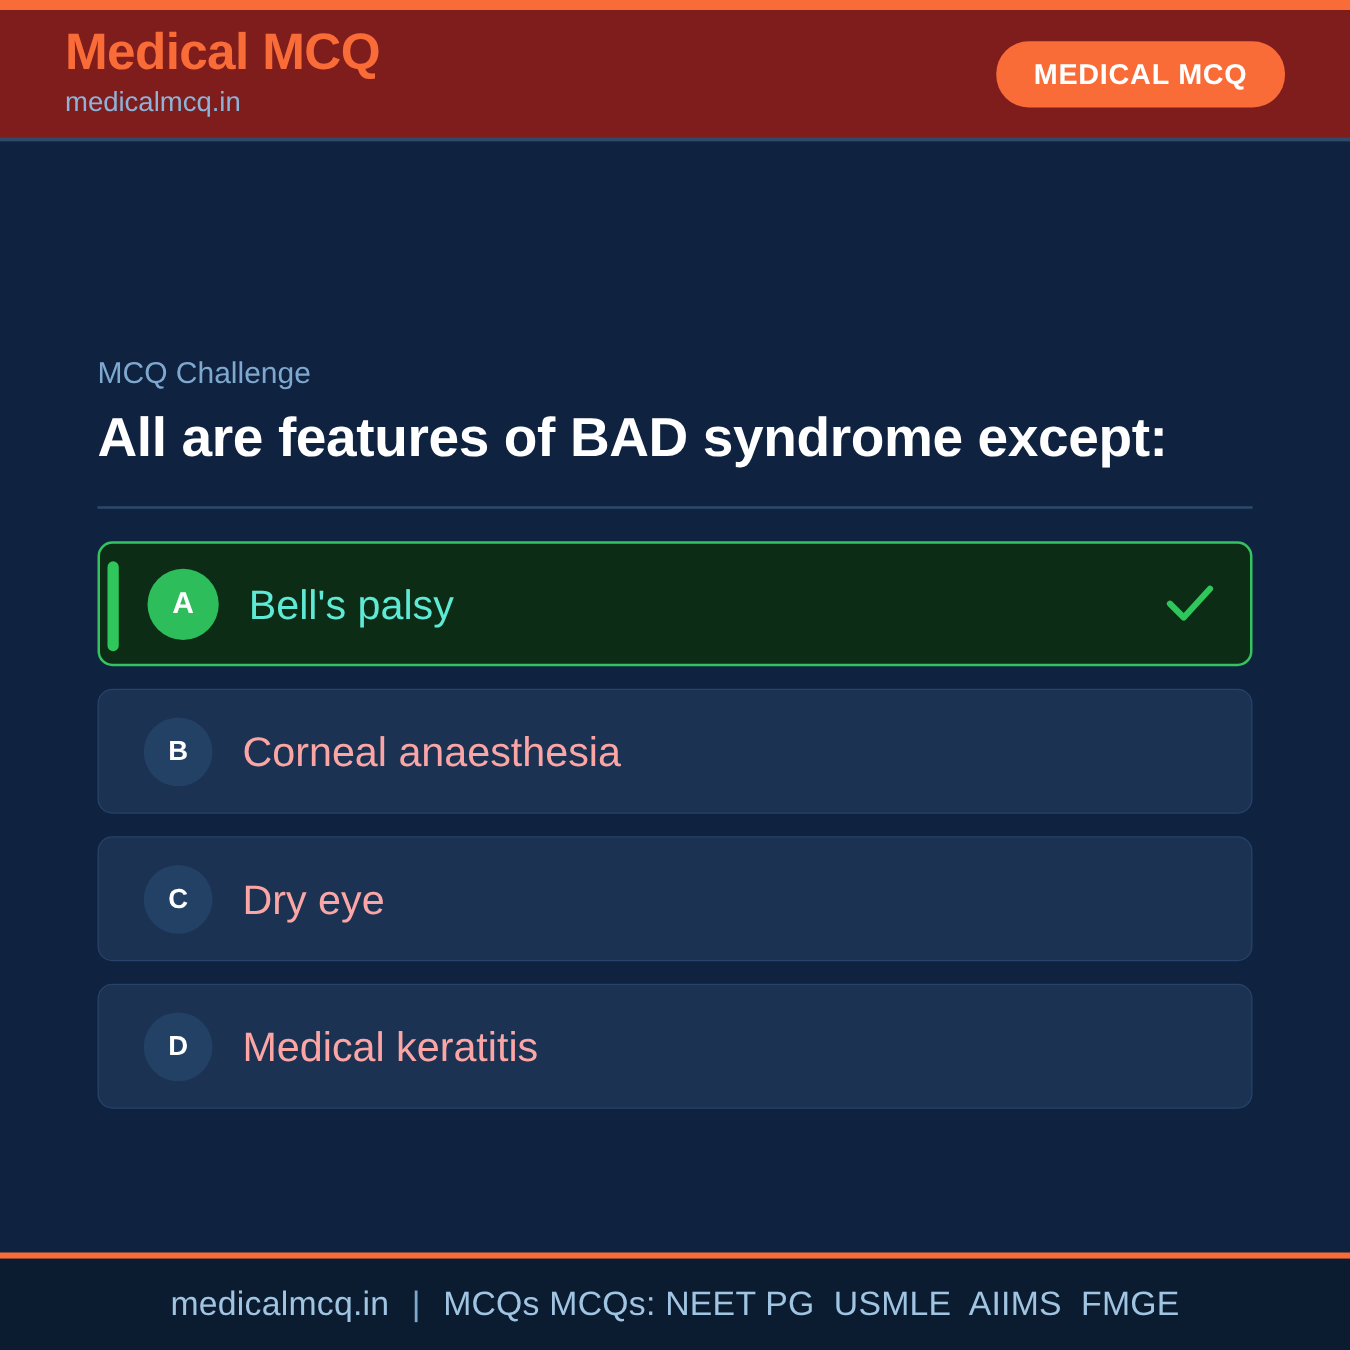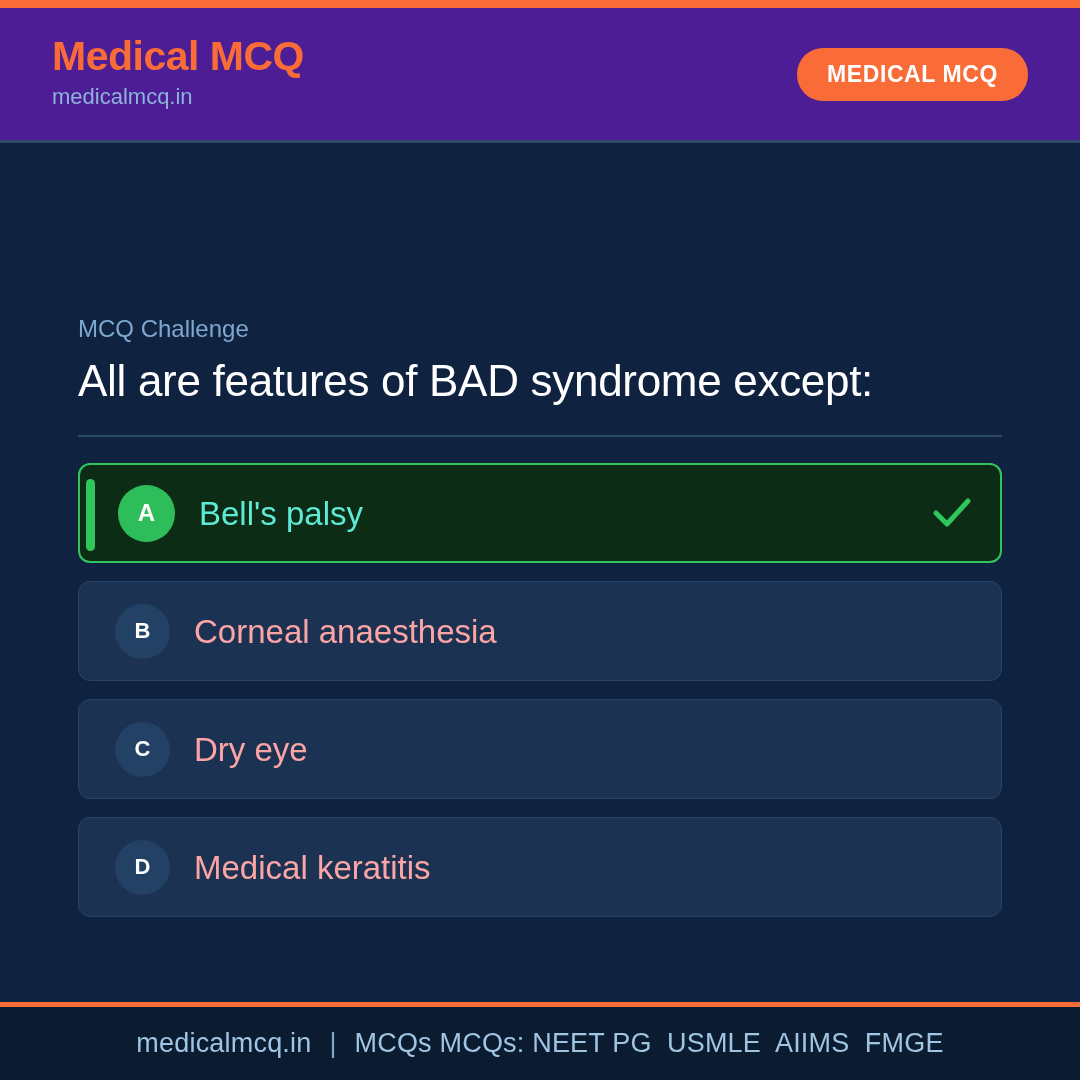--- a/index.html
+++ b/index.html
@@ -19,22 +19,22 @@
   
   .top-accent {
     height:8px; width:100%;
     background:#f96c38;
     flex:0 0 auto;
   }
 
   
   .header {
     flex:0 0 auto;
-    height:135px;
-    background:#4c1d95;
+    height:105px;
+    background:#7f1d1d;
     border-bottom:3px solid #2d4straight;
     border-bottom:3px solid #2d4a6b;
     display:flex; align-items:center; justify-content:space-between;
     padding:0 52px;
   }
   .brand { display:flex; flex-direction:column; justify-content:center; }
   .brand-title {
     font-size:41px; font-weight:bold; color:#f96c38;
     line-height:1.05; letter-spacing:-0.5px;
   }
@@ -54,21 +54,21 @@
     position:relative;
     padding:0 78px;
     display:flex; flex-direction:column;
     justify-content:flex-start;
   }
   .q-block { margin-top:172px; }
   .q-kicker {
     font-size:24px; color:#7fa8cf; margin-bottom:10px; line-height:1.2;
   }
   .q-text {
-    font-size:44px; font-weight:normal; color:#ffffff;
+    font-size:44px; font-weight:bold; color:#ffffff;
     line-height:1.22; letter-spacing:-0.3px;
     max-width:985px;
   }
   .q-divider {
     margin-top:28px; margin-bottom:26px;
     height:2px; width:100%;
     background:#2d4a6b;
   }
 
   

